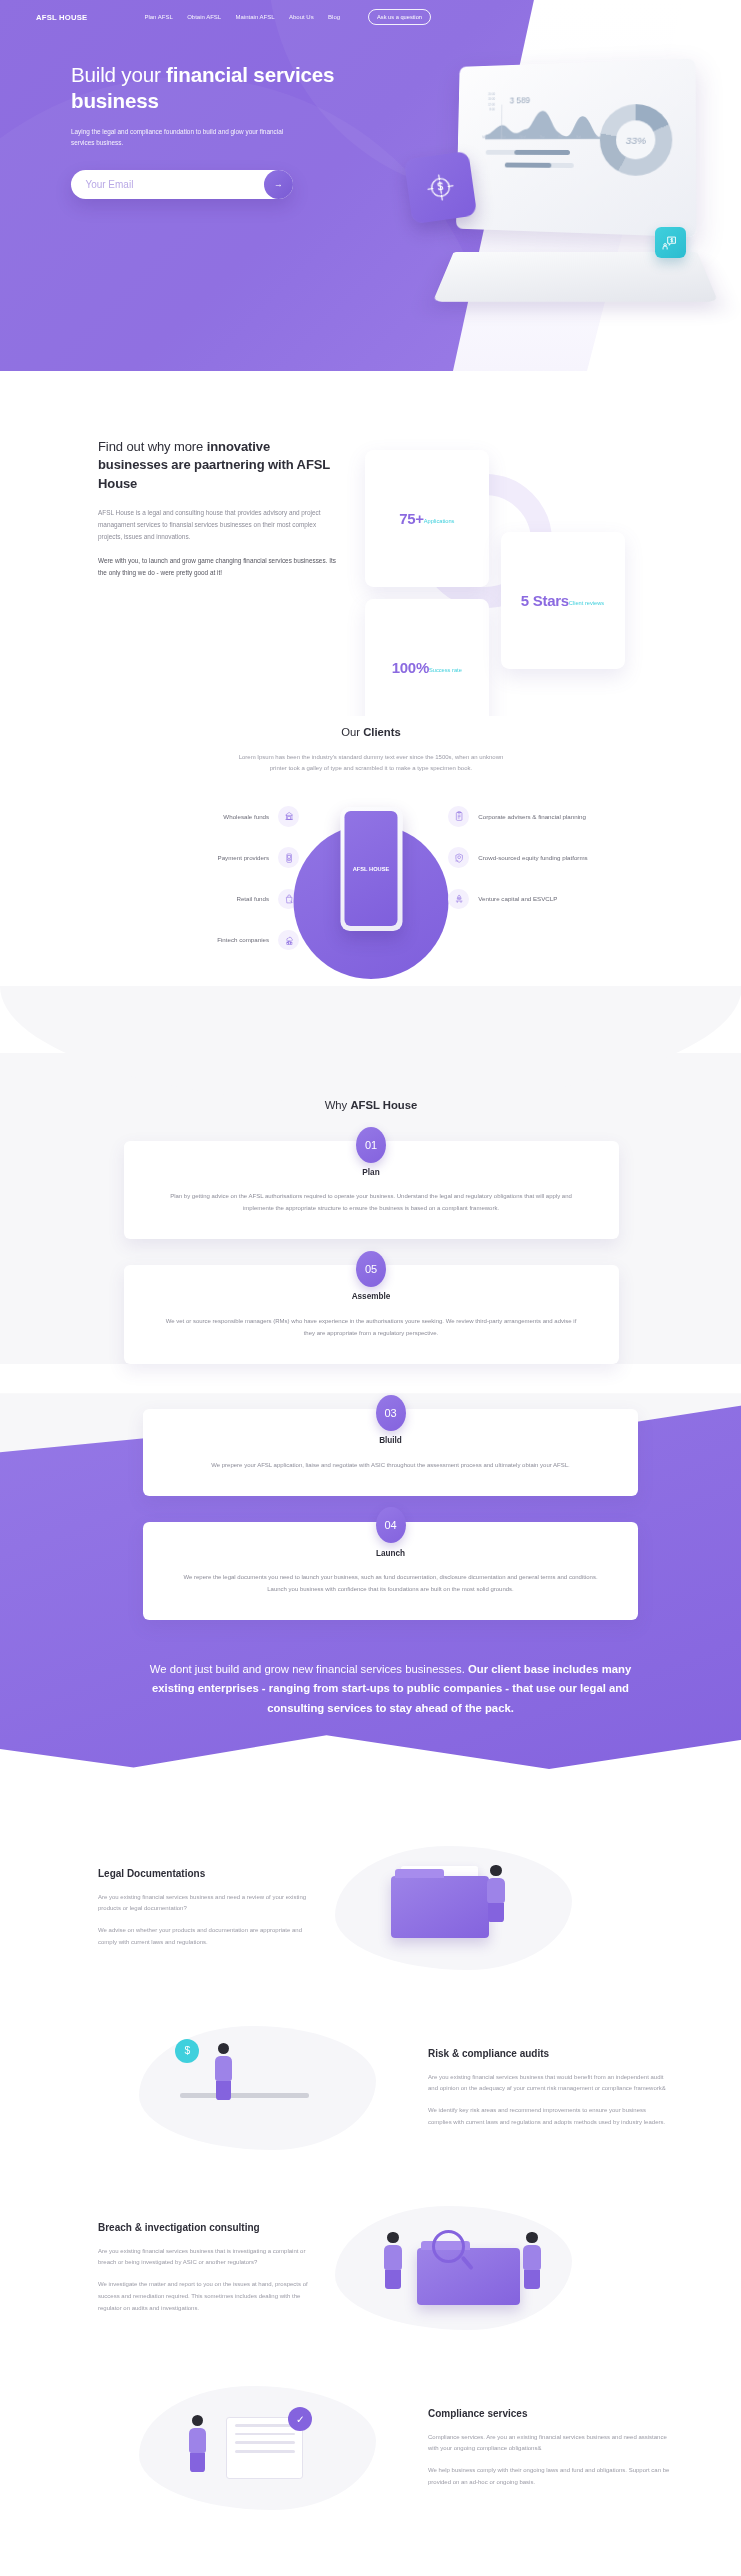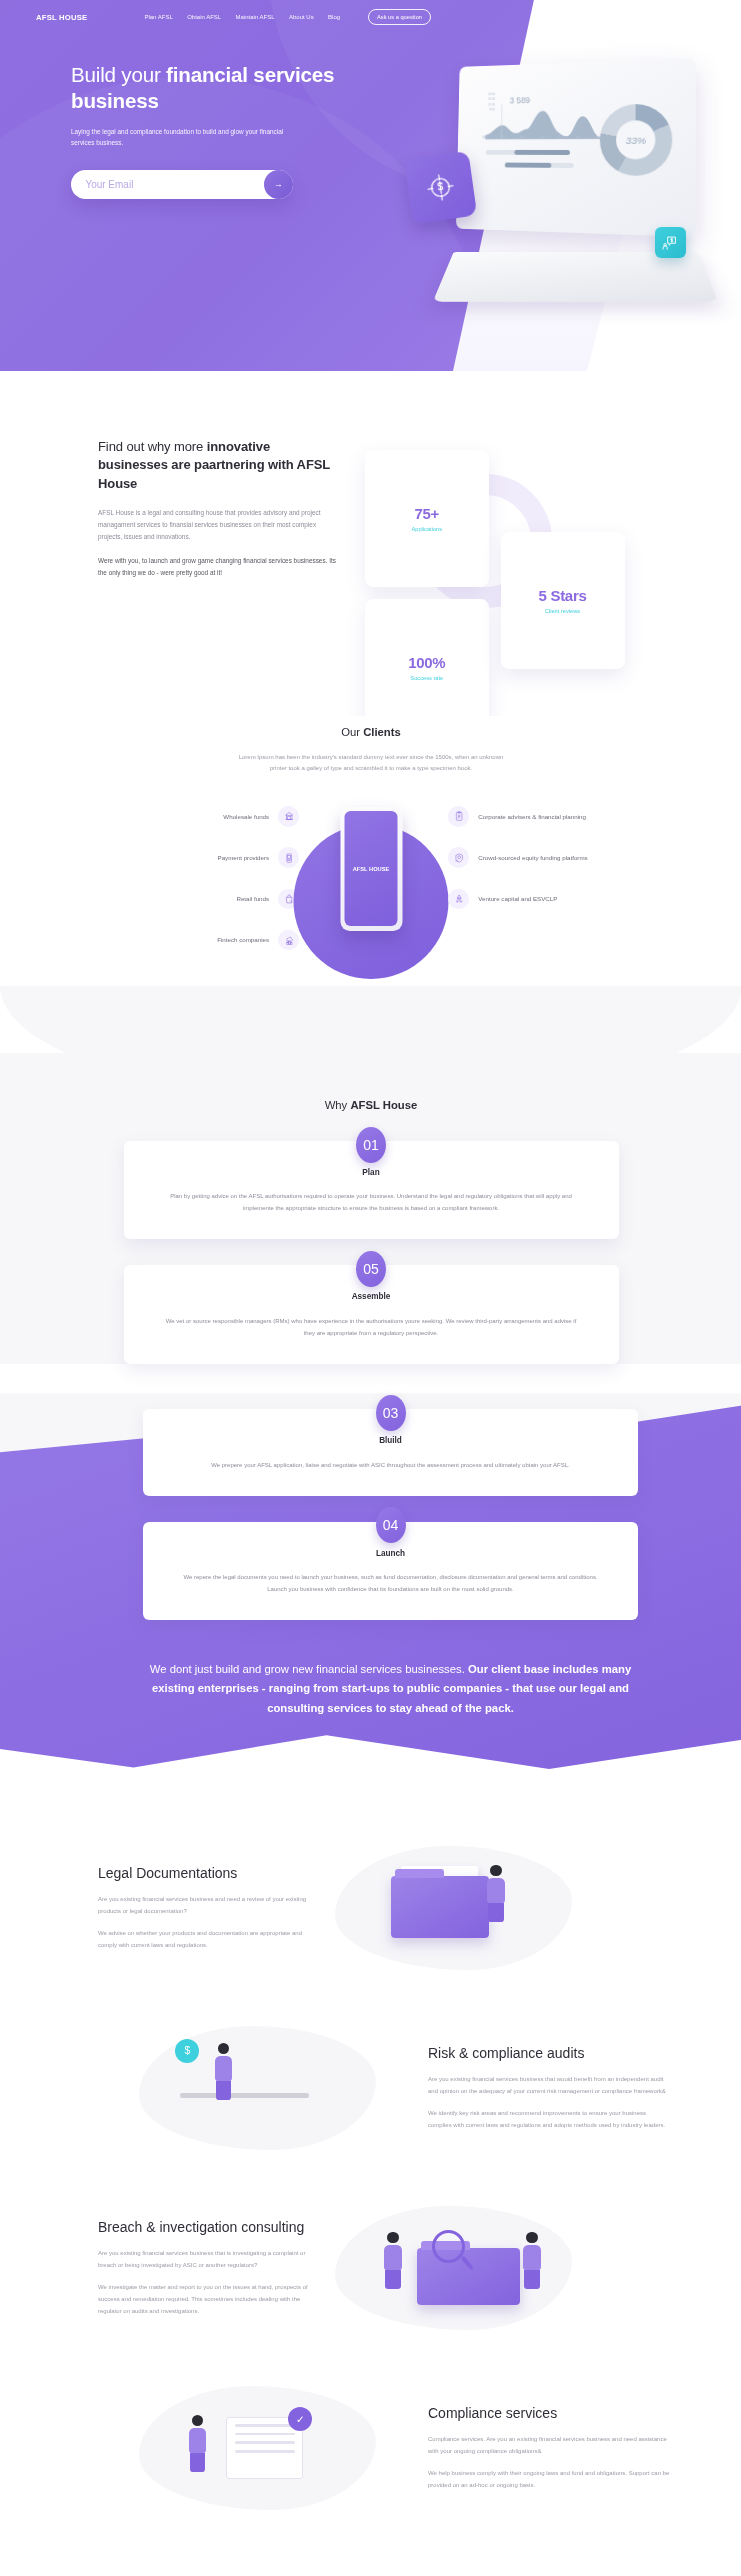--- a/index.html
+++ b/index.html
@@ -155,21 +155,21 @@
   .intro-p2 { font-size:6.4px; line-height:1.9; color:#55555f; margin-top:11.3px; }
 
   .stats { position:relative; width:289px; height:216px; margin-left:15.5px; }
   .ring {
     position:absolute; left:62px; top:36px; width:134px; height:134px;
     border-radius:50%; border:21.6px solid #f1ecfb;
   }
   .stat-card {
     position:absolute; background:#fff; border-radius:8.2px;
     box-shadow:0 7.2px 19.6px rgba(110,90,170,.13);
-    display:flex; flex-direction:column; align-items:center; justify-content:center;
+    display:flex; align-items:center; justify-content:center;
   }
   .stat-card .num { font-size:15px; font-weight:800; color:#8b6ae0; letter-spacing:-0.3px; }
   .stat-card .lbl { font-size:5.7px; color:#3fd0dd; margin-top:4.1px; }
   .sc1 { left:9.3px; top:12.4px; width:124px; height:137px; }
   .sc2 { left:9.3px; top:161px; width:124px; height:137px; }
   .sc3 { left:145px; top:94px; width:124px; height:137px; }
 
   
   .sec-clients { background:#fff; padding:10.3px 0 36px; position:relative; }
   .center-h { text-align:center; font-size:11.3px; font-weight:300; color:#2e2e38; }
@@ -221,21 +221,21 @@
   .step {
     position:relative; width:495px; margin:0 auto 26px;
     background:#fff; border-radius:6.2px;
     box-shadow:0 6.2px 17.5px rgba(90,70,150,.10);
     padding:27px 36px 25px; text-align:center;
   }
   .step-num {
     position:absolute; left:50%; transform:translateX(-50%); top:-14.4px;
     width:30px; height:36px; border-radius:50%;
     background:linear-gradient(150deg,#9578e6,#8463de);
-    color:#fff; font-size:14px;
+    color:#fff; font-size:11px;
     display:flex; align-items:center; justify-content:center;
     box-shadow:0 4.1px 9.3px rgba(90,60,170,.25);
   }
   .step-t { font-size:8.2px; font-weight:800; color:#2e2e38; margin-bottom:13.4px; }
   .step-p { font-size:6px; line-height:2.0; color:#8d8d99; }
 
   .big-statement {
     position:relative; z-index:6;
     width:515px; margin:40px auto 0; text-align:center;
     color:#fff; font-size:11.3px; line-height:1.7; font-weight:300;
@@ -258,21 +258,21 @@
     clip-path:polygon(0 100%, 100% 100%, 100% 28%, 74% 66%, 44% 22%, 18% 64%, 0 40%);
   }
 
   
   .sec-services { background:#fff; padding:41px 0 31px; }
   .svc { display:flex; align-items:center; margin-bottom:36px; }
   .svc.rev { flex-direction:row-reverse; }
   .svc-txt { width:242px; }
   .svc.rev .svc-txt { margin-left:20.6px; }
   .svc-txt.left { padding-left:26px; }
-  .svc-h { font-size:14px; font-weight:400; color:#2e2e38; line-height:1.35; }
+  .svc-h { font-size:10px; font-weight:700; color:#2e2e38; line-height:1.35; }
   .svc-p { font-size:6px; line-height:1.95; color:#9b9ba6; margin-top:11.3px; }
   .svc-p + .svc-p { margin-top:10.3px; }
   .svc-art {
     width:289px; height:144px; position:relative; flex:none;
   }
   .art-blob {
     position:absolute; left:20.6px; top:10.3px; width:237px; height:124px;
     background:#f6f6f9; border-radius:48% 52% 44% 56% / 56% 44% 56% 44%;
   }
   .art-folder {

